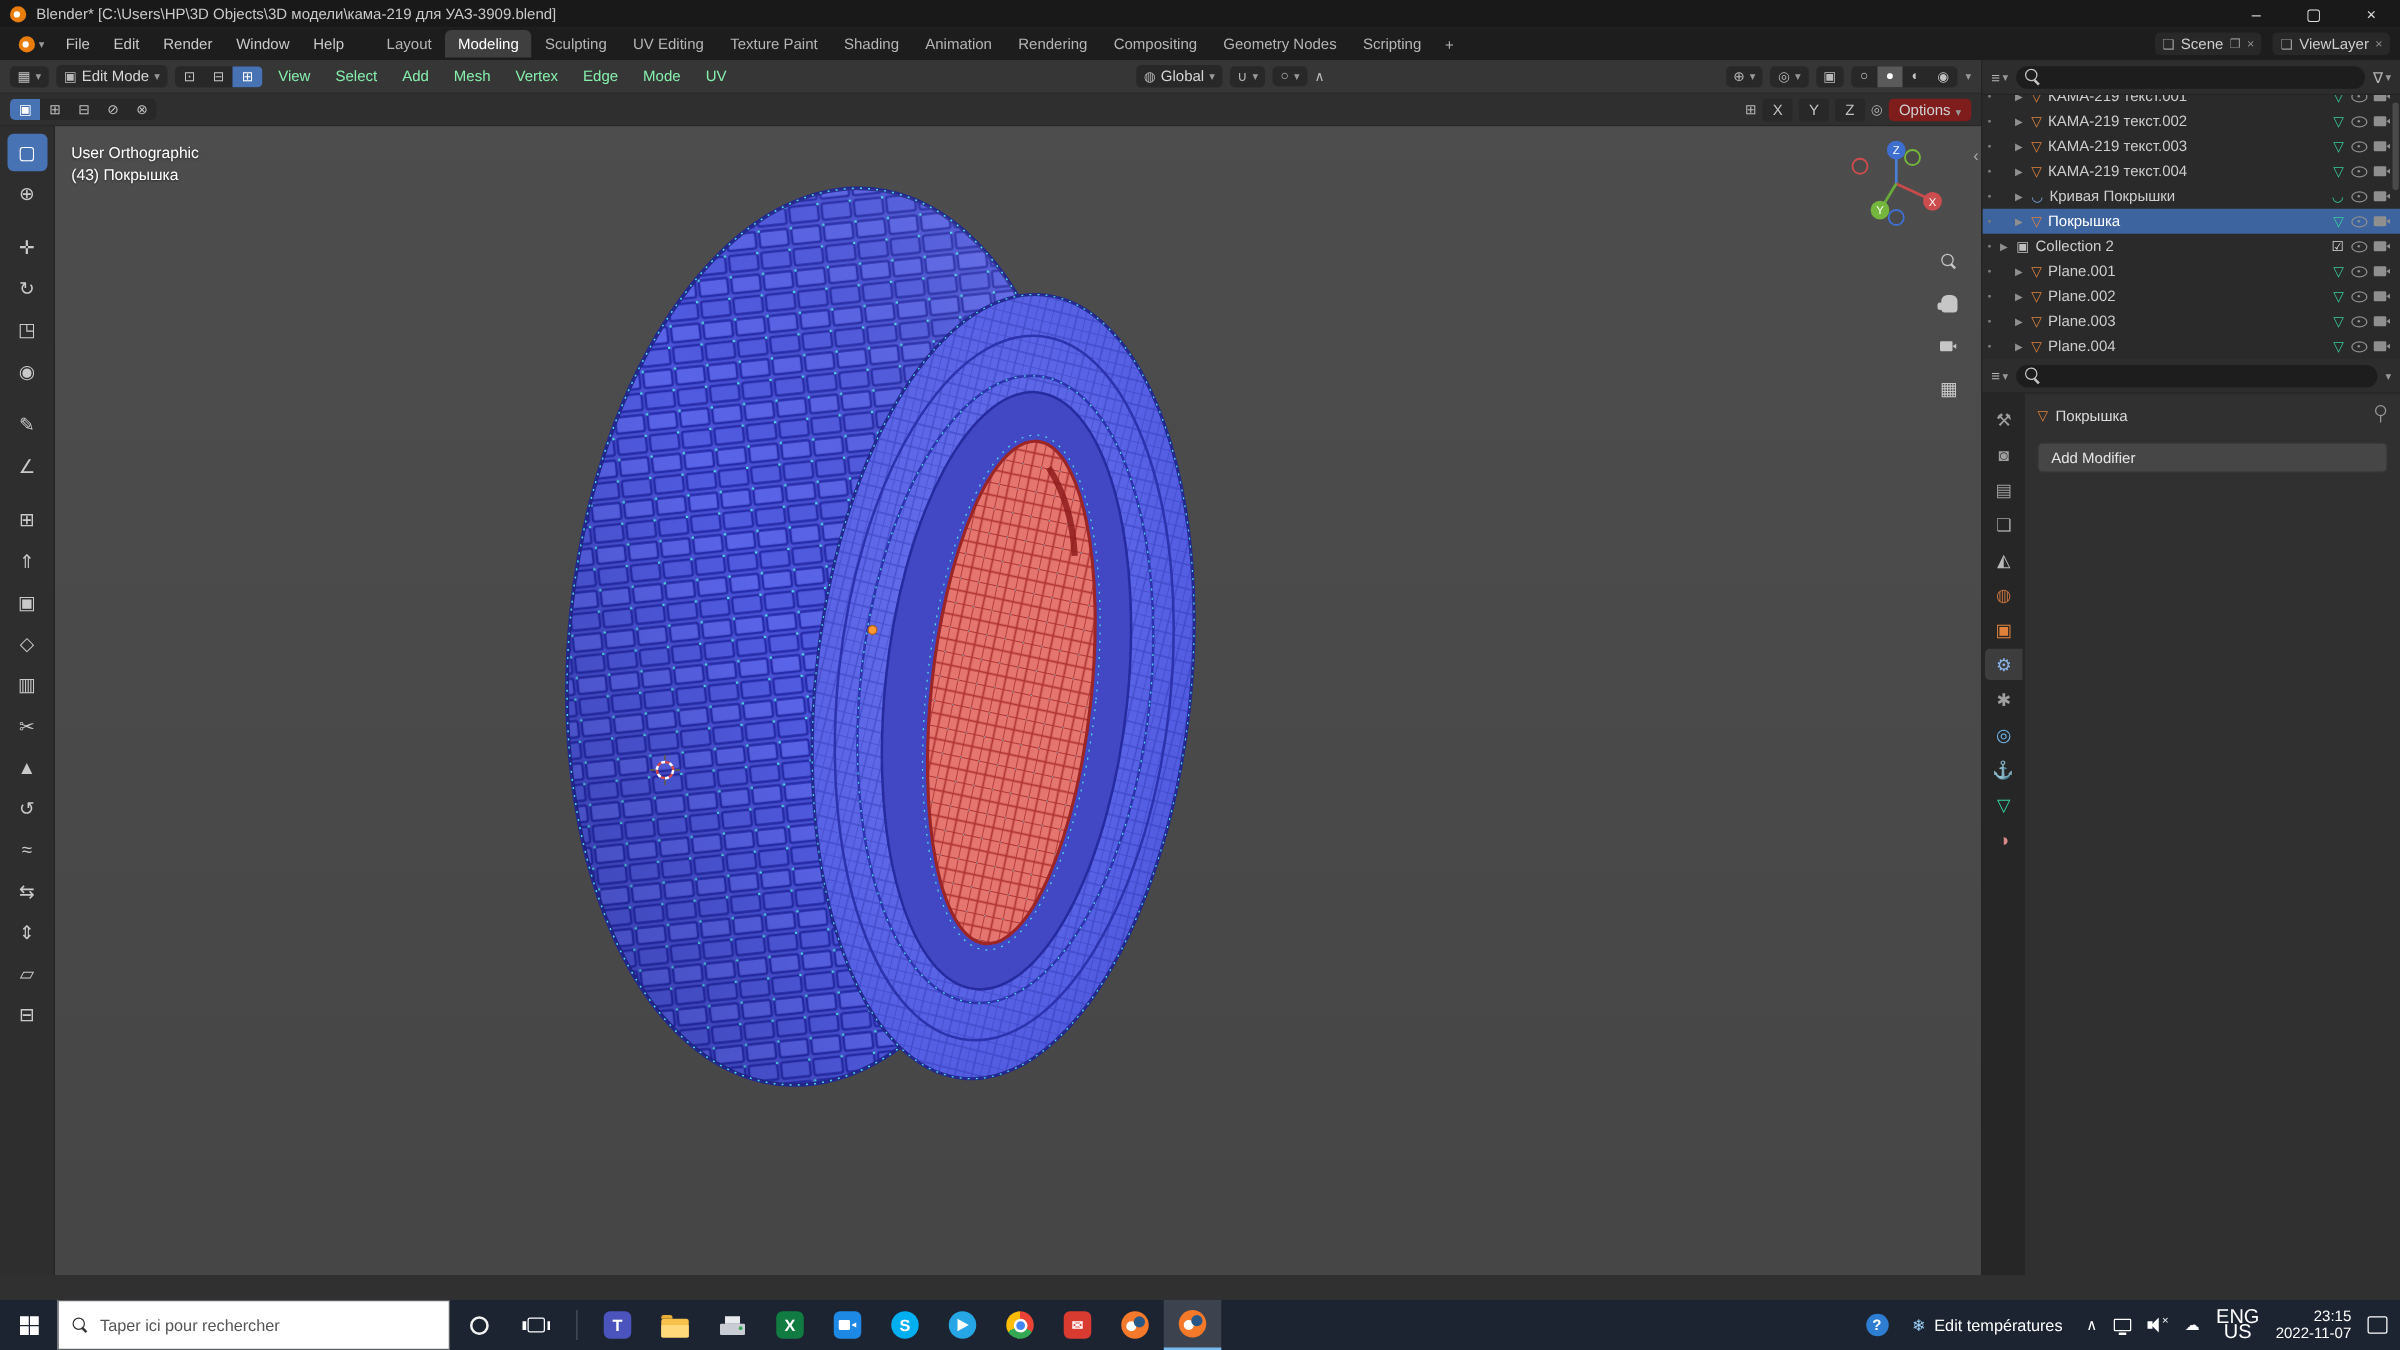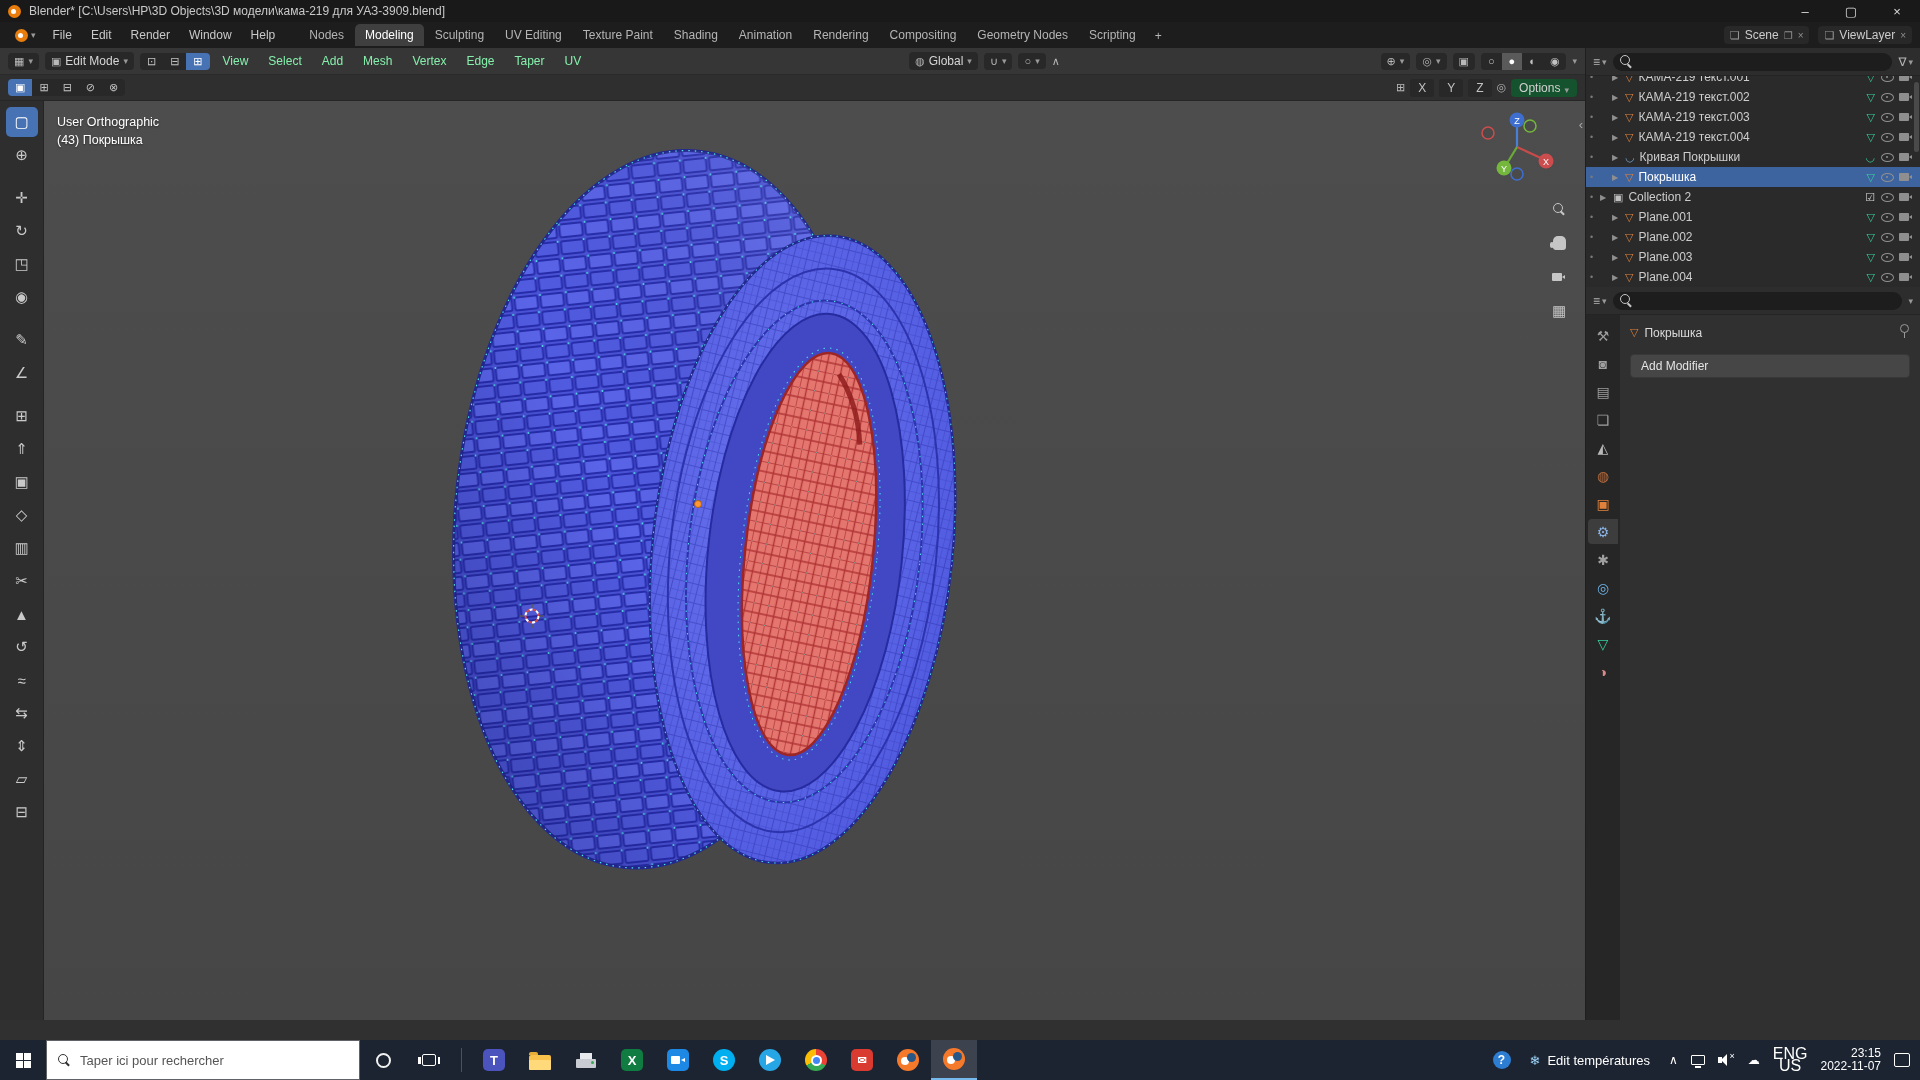--- a/index.html
+++ b/index.html
@@ -39,21 +39,21 @@
 .thmenu{padding:3px 7px;color:#86efac}
 .thspacer{flex:1}
 .shadegroup{display:flex;background:#282828;border-radius:4px;overflow:hidden}
 .shadegroup span{padding:2px 7px;font-size:11px;color:#c2c2c2}
 .shadegroup .on{background:#5a5a5a;color:#fff}
 .toolsettings{height:26px;background:#2f2f2f;border-bottom:1px solid #262626;display:flex;align-items:center;gap:5px;padding:0 8px}
 .ts-group{display:flex;background:#282828;border-radius:4px;overflow:hidden}
 .ts-btn{padding:2px 7px;font-size:11px;color:#c2c2c2}
 .ts-btn.on{background:#4772b3;color:#fff}
 .axbtn{background:#282828;border-radius:3px;padding:2px 8px;color:#c2c2c2}
-.opts{background:#14532d;border-radius:4px;padding:2px 8px;display:flex;gap:4px;align-items:flex-end}
+.opts{background:#7f1d1d;border-radius:4px;padding:2px 8px;display:flex;gap:4px;align-items:flex-end}
 
 
 .toolbar{position:absolute;left:0;top:53px;bottom:0;width:44px;background:#2e2e2e;border-right:1px solid #242424;display:flex;flex-direction:column;align-items:center;padding-top:6px;gap:3px}
 .tool{width:32px;height:30px;border-radius:5px;display:flex;align-items:center;justify-content:center;font-size:15px;color:#c9c9c9}
 .tool.active{background:#4772b3;color:#fff}
 .tgap{height:7px;flex:0 0 auto}
 
 
 .viewport{position:absolute;left:44px;top:53px;right:0;bottom:0;background:linear-gradient(#4d4d4d,#464646);overflow:hidden}
 .vp-svg{position:absolute;left:0;top:0}
@@ -188,21 +188,21 @@
     <span class="bmenu">
         <span class="blogo"></span>
         <span class="arr">▾</span>
       </span>
     <span class="mitem">File</span>
     <span class="mitem">Edit</span>
     <span class="mitem">Render</span>
     <span class="mitem">Window</span>
     <span class="mitem">Help</span>
     <div class="ws-tabs">
-      <span class="wsitem">Nodes</span>
+      <span class="wsitem">Layout</span>
       <span class="wsitem ws-active">Modeling</span>
       <span class="wsitem">Sculpting</span>
       <span class="wsitem">UV Editing</span>
       <span class="wsitem">Texture Paint</span>
       <span class="wsitem">Shading</span>
       <span class="wsitem">Animation</span>
       <span class="wsitem">Rendering</span>
       <span class="wsitem">Compositing</span>
       <span class="wsitem">Geometry Nodes</span>
       <span class="wsitem">Scripting</span>
@@ -238,21 +238,21 @@
         <span>⊡</span>
         <span>⊟</span>
         <span class="on">⊞</span>
       </span>
       <span class="thmenu">View</span>
       <span class="thmenu">Select</span>
       <span class="thmenu">Add</span>
       <span class="thmenu">Mesh</span>
       <span class="thmenu">Vertex</span>
       <span class="thmenu">Edge</span>
-      <span class="thmenu">Taper</span>
+      <span class="thmenu">Mode</span>
       <span class="thmenu">UV</span>
       <span class="thspacer"></span>
       <span class="th-btn">
           <span class="th-ic">◍</span>
           <span>Global</span>
           <span class="arr">▾</span>
         </span>
       <span class="th-btn">
           <span class="th-ic">∪</span>
           <span class="arr">▾</span>

